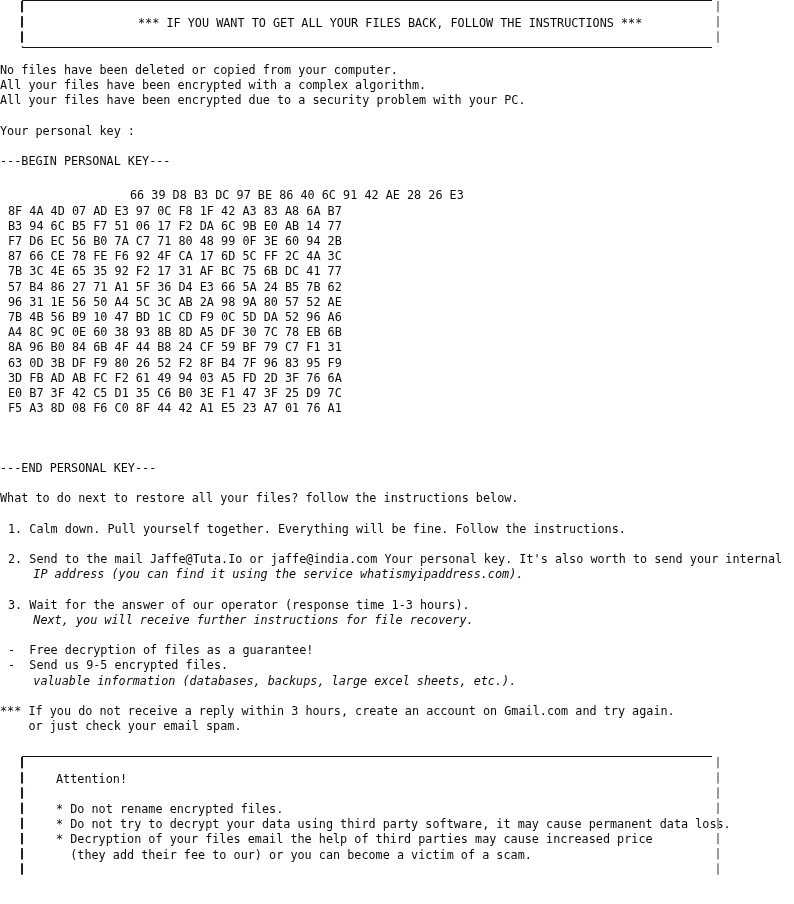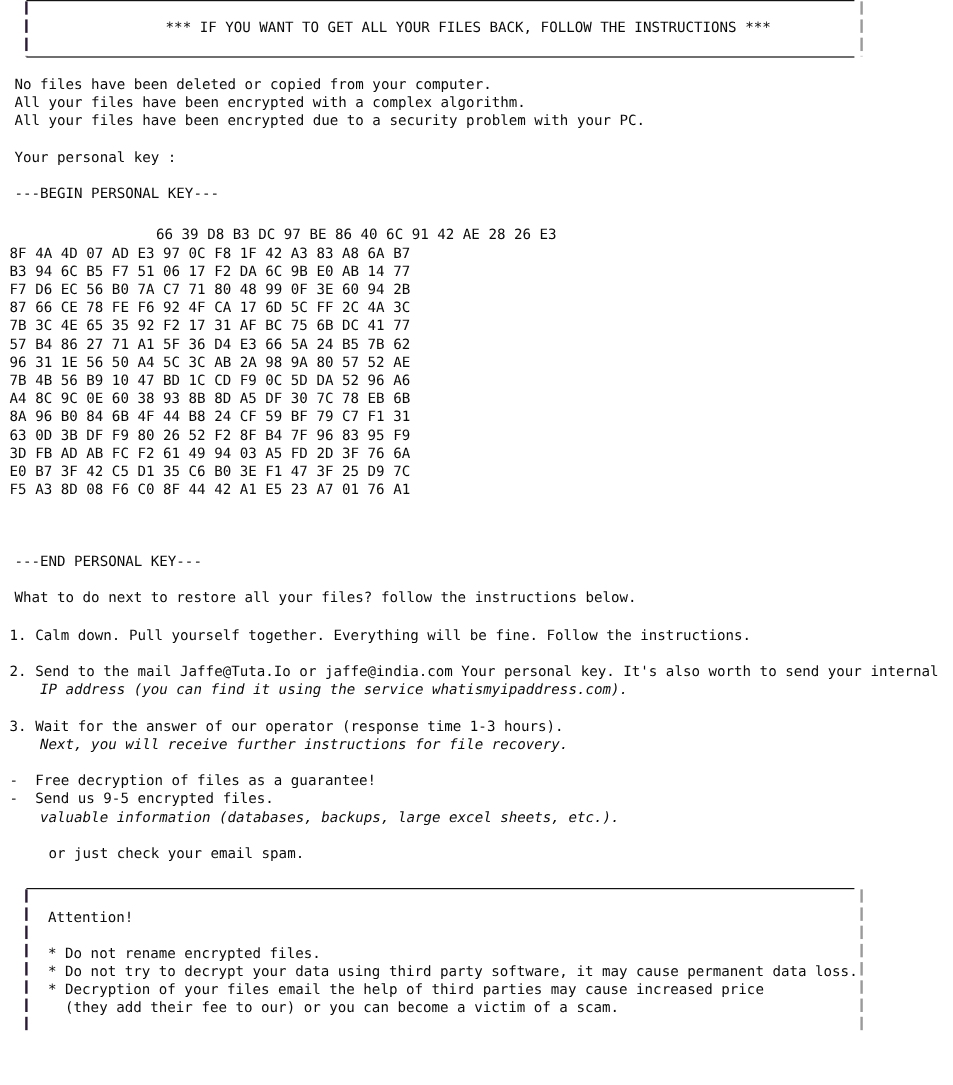--- a/index.html
+++ b/index.html
@@ -30,21 +30,21 @@
   .txt {
     white-space: pre;
     margin: 0;
     padding: 0;
     font-family: inherit;
     font-size: inherit;
     line-height: 15.2px;
     color: #0a0a0a;
   }
 
-  .pad-left { padding-left: 12px; }
+  .pad-left { padding-left: 0; }
 
   .blank { height: 15.2px; }
 
   
   .ascii-box {
     position: relative;
     box-sizing: border-box;
   }
   .box-rule {
     height: 0;
@@ -97,21 +97,21 @@
     line-height: 15.2px;
   }
   .hexrow.first { padding-left: 130px; }
 
   
   .item { white-space: pre; padding-left: 8px; }
   .cont { white-space: pre; padding-left: 12px; font-style: italic; }
 
   
   #attention-box { margin-top: 0; }
-  .att-line { padding-left: 40px; }
+  .att-line { padding-left: 56px; }
 </style>
 </head>
 <body style="background: rgb(255, 255, 255); color: rgb(10, 10, 10);">
 
 <div class="page">
 
   <div class="ascii-box" id="header-banner">
     <div class="box-rule" style="border-top-color: rgb(18, 18, 18);"></div>
     <div class="box-body" style="height:45.6px;">
       <div class="pipe left" style="color: rgb(43, 26, 53);"></div>
@@ -180,20 +180,21 @@
   <div class="cont txt">   Next, you will receive further instructions for file recovery.</div>
 
   <div class="blank"></div>
 
   <div class="item txt">-  Free decryption of files as a guarantee!</div>
   <div class="item txt">-  Send us 9-5 encrypted files.</div>
   <div class="cont txt">   valuable information (databases, backups, large excel sheets, etc.).</div>
 
   <div class="blank"></div>
 
+  <div class="txt pad-left">*** If you do not receive a reply within 3 hours, create an account on Gmail.com and try again.</div>
   <div class="txt pad-left">    or just check your email spam.</div>
 
   <div class="blank"></div>
   <div class="blank" style="height:6px;"></div>
 
   <div class="ascii-box" id="attention-box">
     <div class="box-rule" style="border-top-color: rgb(18, 18, 18);"></div>
     <div class="box-body" style="height:121px;">
       <div class="pipe left" style="color: rgb(43, 26, 53);"></div>
       <div class="pipe right" style="color: rgb(154, 154, 154);"></div>

